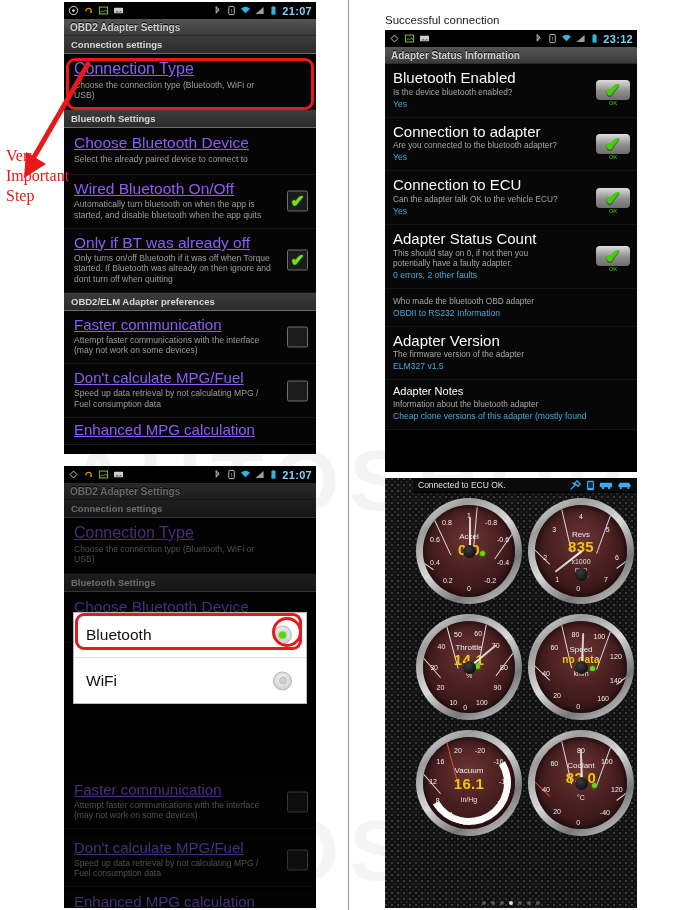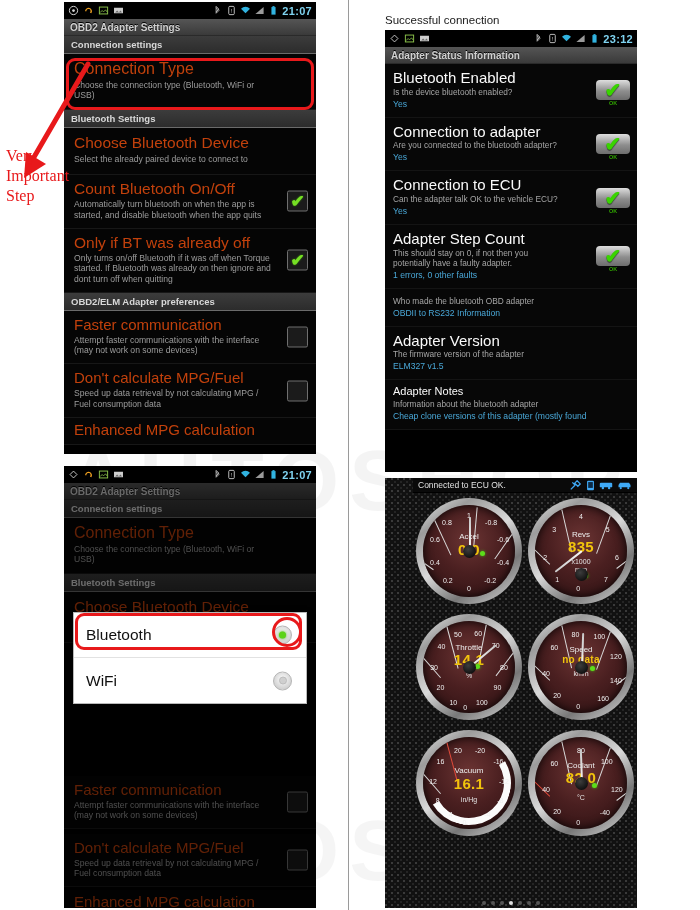--- a/index.html
+++ b/index.html
@@ -65,21 +65,21 @@
     padding: 3px 7px;
   }
 
   .pref {
     position: relative;
     padding: 5px 8px 6px 10px;
     border-bottom: 1px solid #171717;
     background: #050505;
   }
   .pref .title {
-    color: #c2410c; font-size: 14.5px; line-height: 1.05; font-weight: 400;
+    color: #8b5cf6; font-size: 14.5px; line-height: 1.05; font-weight: 400; text-decoration: underline;
   }
   .pref .summary {
     color: #9d9d9d; font-size: 8.6px; line-height: 1.2; margin-top: 2px;
     padding-right: 34px;
   }
   .pref.has-box .title, .pref.has-box .summary { padding-right: 34px; }
   .cbox {
     position: absolute; right: 8px; top: 50%; transform: translateY(-50%);
     width: 21px; height: 21px; border: 1px solid #6f6f6f;
     background: #1b1b1b; border-radius: 2px;
@@ -310,21 +310,21 @@
     </div>
 
     <div class="section-head">Bluetooth Settings</div>
 
     <div class="pref" style="padding-top:7px;padding-bottom:10px;">
       <div class="title" style="font-size:15.5px;">Choose Bluetooth Device</div>
       <div class="summary">Select the already paired device to connect to</div>
     </div>
 
     <div class="pref has-box" style="padding-top:6px;padding-bottom:8px;">
-      <div class="title" style="font-size:15.5px;">Count Bluetooth On/Off</div>
+      <div class="title" style="font-size:15.5px;">Wired Bluetooth On/Off</div>
       <div class="summary">Automatically turn bluetooth on when the app is started, and disable bluetooth when the app quits</div>
       <div class="cbox checked"></div>
     </div>
 
     <div class="pref has-box" style="padding-top:6px;padding-bottom:8px;">
       <div class="title" style="font-size:15.5px;">Only if BT was already off</div>
       <div class="summary">Only turns on/off Bluetooth if it was off when Torque started. If Bluetooth was already on then ignore and dont turn off when quitting</div>
       <div class="cbox checked"></div>
     </div>
 
@@ -424,23 +424,23 @@
       <div class="t" style="font-size:15px;">Connection to ECU</div>
       <div class="d">Can the adapter talk OK to the vehicle ECU?</div>
       <div class="v">Yes</div>
       <div class="okbadge">
           <span class="tick">✔</span>
           <span class="lbl">OK</span>
         </div>
     </div>
 
     <div class="statusrow" style="padding-top:6px;padding-bottom:8px;">
-      <div class="t" style="font-size:15px;">Adapter Step Count</div>
+      <div class="t" style="font-size:15px;">Adapter Status Count</div>
       <div class="d">This should stay on 0, if not then you potentially have a faulty adapter.</div>
-      <div class="v">1 errors, 0 other faults</div>
+      <div class="v">0 errors, 2 other faults</div>
       <div class="okbadge">
           <span class="tick">✔</span>
           <span class="lbl">OK</span>
         </div>
     </div>
 
     <div class="statusrow" style="padding-top:6px;padding-bottom:8px;padding-right:10px;">
       <div class="d">Who made the bluetooth OBD adapter</div>
       <div class="v">OBDII to RS232 Information</div>
     </div>

